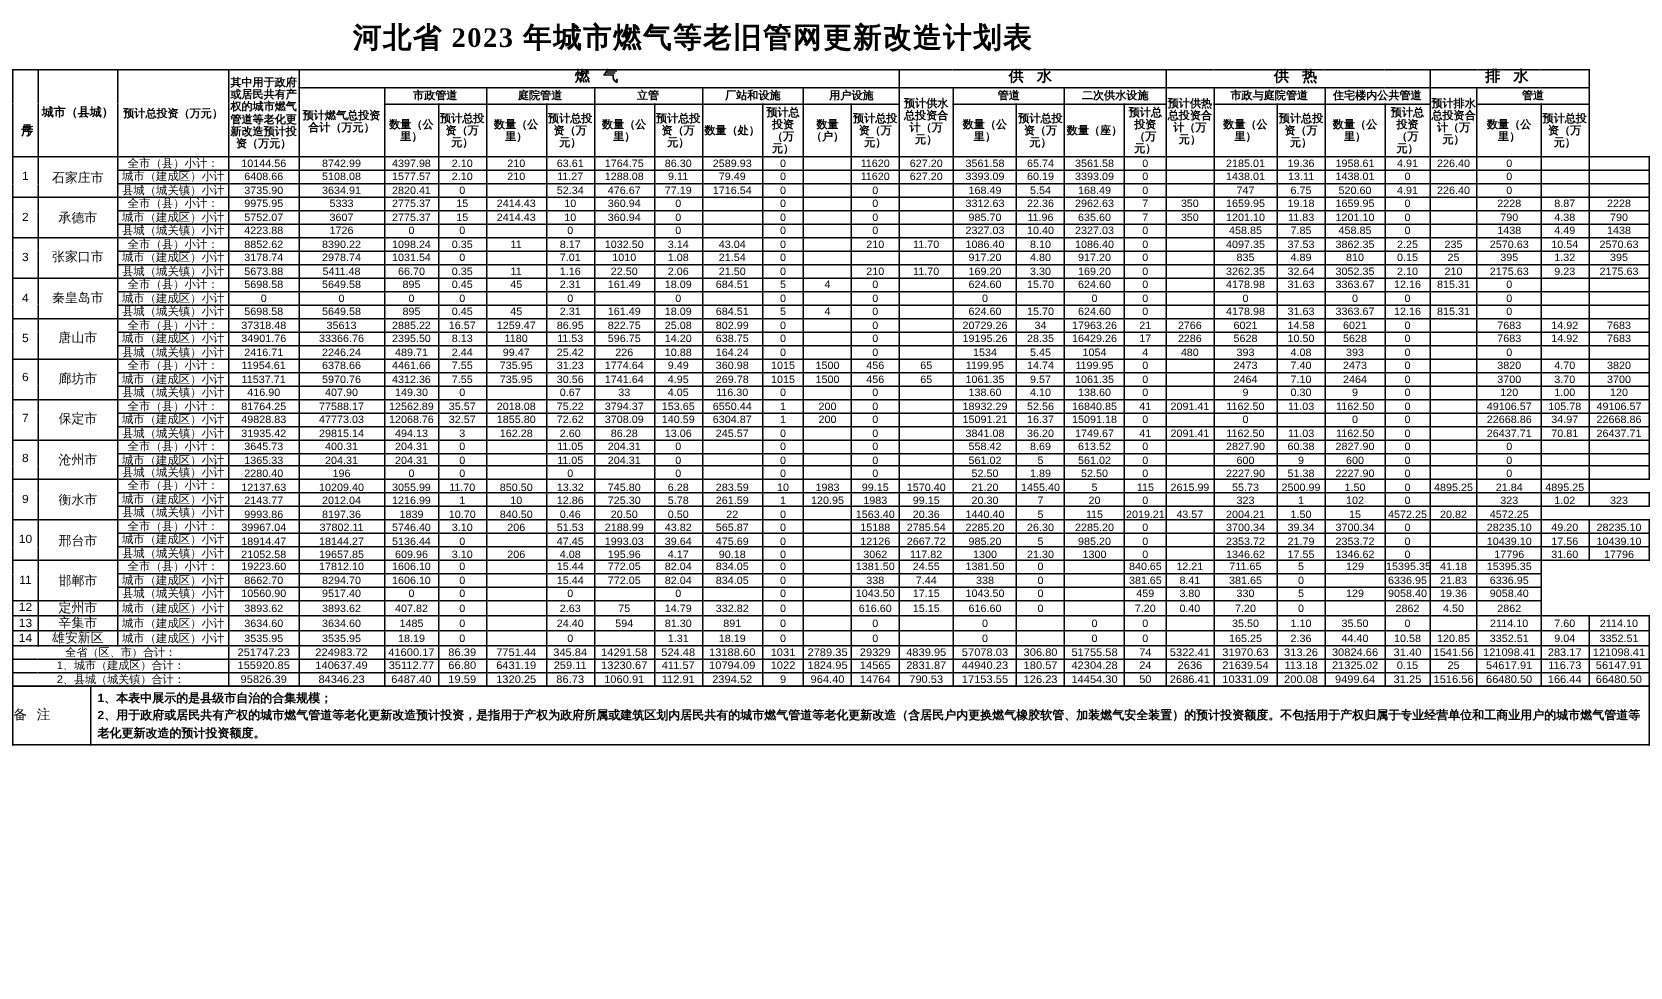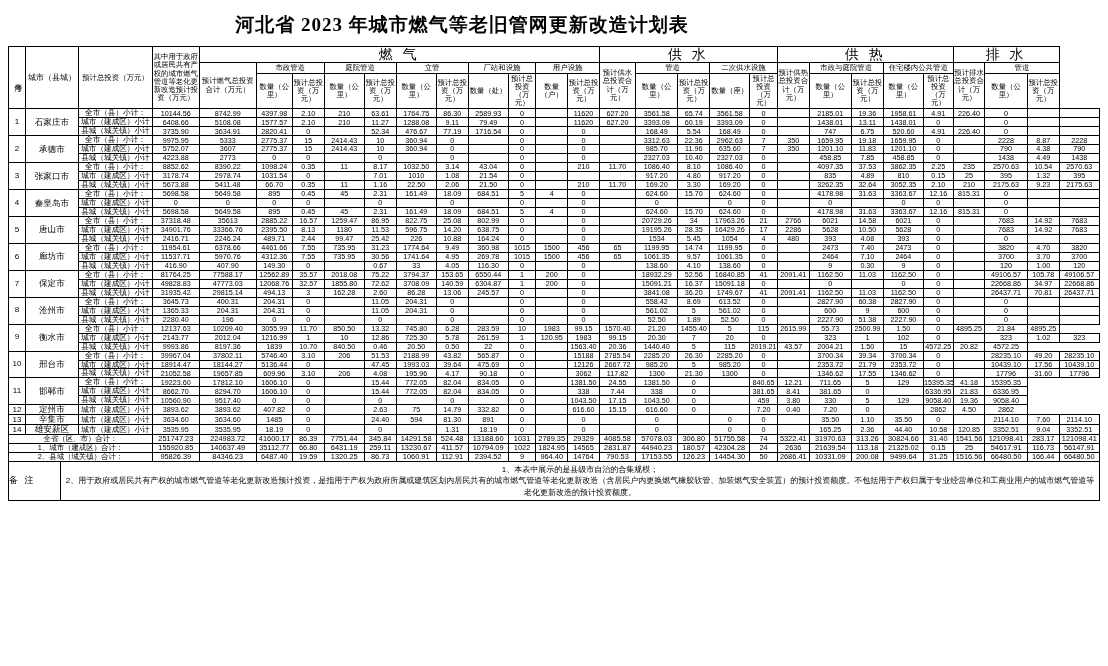--- a/index.html
+++ b/index.html
@@ -1,28 +1,28 @@
 <!DOCTYPE html>
 <html><head>
 <meta charset="utf-8">
 <style>
   html,body{margin:0;padding:0;background:#fff;}
   body{width:1108px;height:666px;font-family:"Liberation Serif",serif;color:#000;}
   .page{width:924px;height:666px;position:relative;box-sizing:border-box;padding:6px 8px 0 8px;}
   .doc-title{text-align:center;font-size:19px;font-weight:bold;letter-spacing:1px;margin:6px 0 8px 0;font-family:"Liberation Serif",serif;}
   table{border-collapse:collapse;width:1092px;table-layout:fixed;}
   td,th{border:1px solid #000;font-size:7.2px;line-height:1.05;text-align:center;vertical-align:middle;padding:0;font-family:"Liberation Sans",sans-serif;}
-  thead td{font-size:8px;font-weight:normal;}
-  .hdr-group{font-size:14px;letter-spacing:3px;}
+  thead td{font-size:8px;font-weight:bold;}
+  .hdr-group{font-size:10px;letter-spacing:3px;}
   .hdr-sub{font-size:7.4px;line-height:1.1;padding:1px 0;}
   .rowlabel{font-size:7.6px;white-space:nowrap;margin-left:41px;}
   .city{font-size:8.6px;}
   .idx{font-size:8px;}
   .total-row td{font-size:7.4px;}
-  .note{font-size:8px;text-align:center;line-height:1.45;padding:2px 4px;font-family:"Liberation Sans",sans-serif;}
+  .note{font-size:8px;text-align:left;line-height:1.45;padding:2px 4px;font-family:"Liberation Sans",sans-serif;font-weight:bold;}
   .note-label{font-size:9px;letter-spacing:2px;text-align:left;}
   .vert{writing-mode:vertical-rl;text-orientation:upright;letter-spacing:1px;}
   .num{font-size:7.2px;}
 </style>
 </head>
 <body>
 
 <div class="page">
 
   <div class="doc-title">河北省 2023 年城市燃气等老旧管网更新改造计划表</div>
@@ -261,21 +261,21 @@
           <td class="num">1201.10</td>
           <td class="num">0</td>
           <td class="num"></td>
           <td class="num">790</td>
           <td class="num">4.38</td>
           <td class="num">790</td>
         </tr>
         <tr>
           <td class="rowlabel">县城（城关镇）小计</td>
           <td class="num">4223.88</td>
-          <td class="num">2773</td>
+          <td class="num">1726</td>
           <td class="num">0</td>
           <td class="num">0</td>
           <td class="num"></td>
           <td class="num">0</td>
           <td class="num"></td>
           <td class="num">0</td>
           <td class="num"></td>
           <td class="num">0</td>
           <td class="num"></td>
           <td class="num">0</td>
@@ -1184,21 +1184,21 @@
           <td class="num">41600.17</td>
           <td class="num">86.39</td>
           <td class="num">7751.44</td>
           <td class="num">345.84</td>
           <td class="num">14291.58</td>
           <td class="num">524.48</td>
           <td class="num">13188.60</td>
           <td class="num">1031</td>
           <td class="num">2789.35</td>
           <td class="num">29329</td>
-          <td class="num">4085.58</td>
+          <td class="num">4839.95</td>
           <td class="num">57078.03</td>
           <td class="num">306.80</td>
           <td class="num">51755.58</td>
           <td class="num">74</td>
           <td class="num">5322.41</td>
           <td class="num">31970.63</td>
           <td class="num">313.26</td>
           <td class="num">30824.66</td>
           <td class="num">31.40</td>
           <td class="num">1541.56</td>

